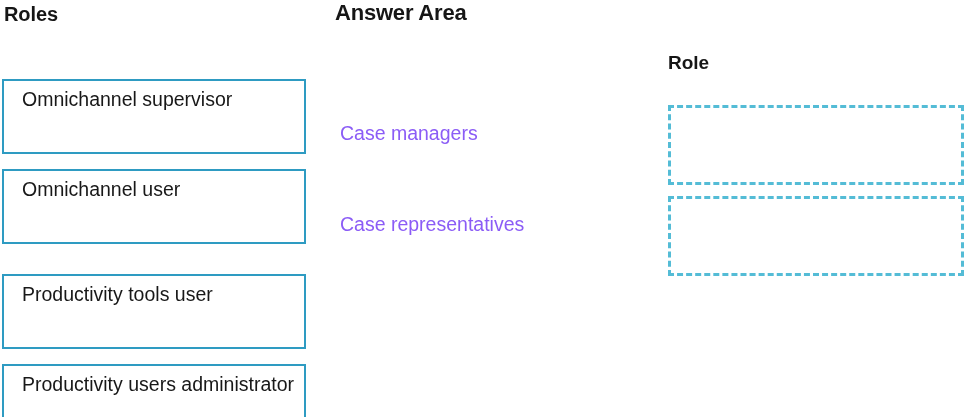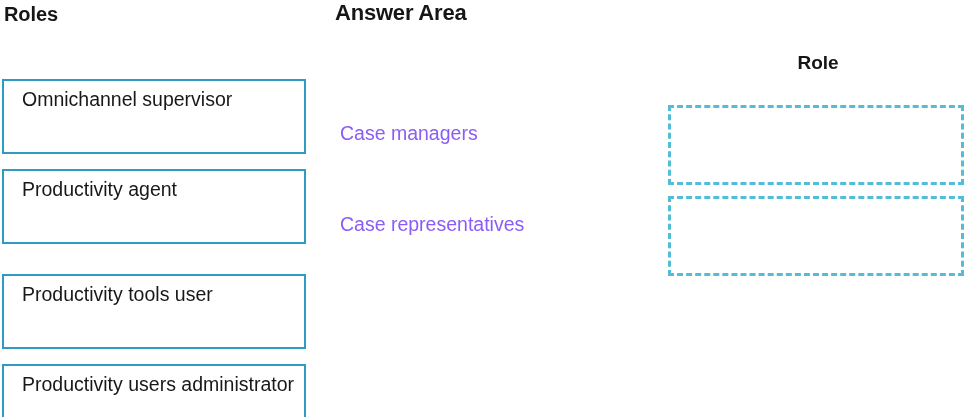--- a/index.html
+++ b/index.html
@@ -77,21 +77,21 @@
     top: 50px;
     font-size: 19px;
     font-weight: bold;
     line-height: 26px;
   }
   #header-role {
     position: absolute;
     left: 336px;
     top: 50px;
     width: 300px;
-    text-align: center;
+    text-align: left;
     font-size: 19px;
     font-weight: bold;
     line-height: 26px;
   }
 
   .answer-row {
     position: absolute;
     left: 0;
     width: 641px;
     height: 80px;
@@ -129,21 +129,21 @@
 <body>
 
 <div id="roles-panel">
 
   <div id="roles-title">Roles</div>
 
   <div id="roles-list">
 
     <div class="role-chip two-line">Omnichannel supervisor</div>
 
-    <div class="role-chip two-line spaced-1">Productivity agent</div>
+    <div class="role-chip two-line spaced-1">Omnichannel user</div>
 
     <div class="role-chip two-line spaced-2">Productivity tools user</div>
 
     <div class="role-chip two-line spaced-3">Productivity users administrator</div>
 
   </div>
 </div>
 
 <div id="answer-area">
 

